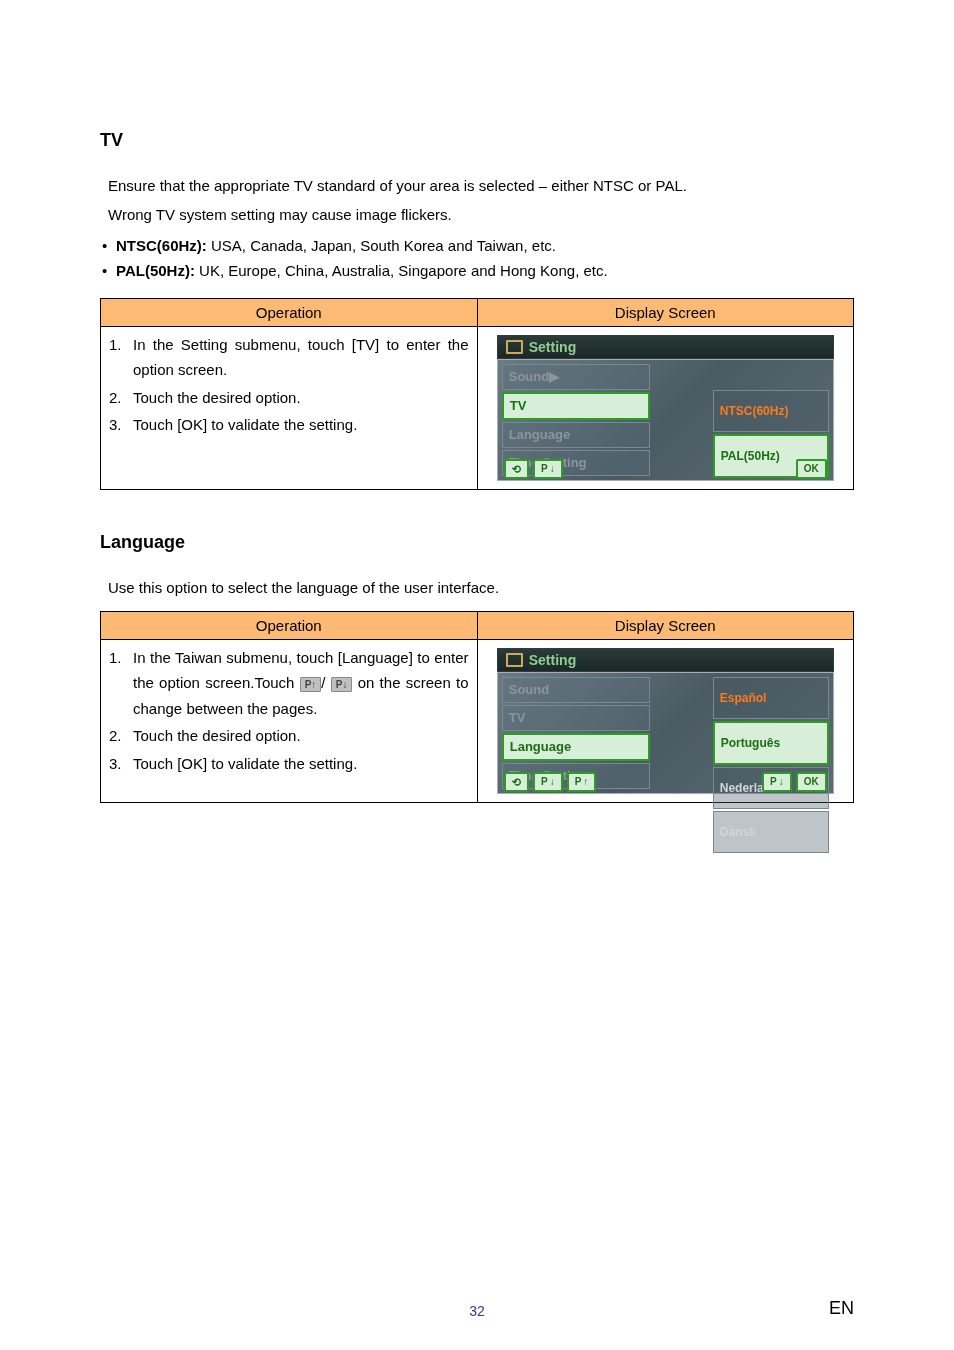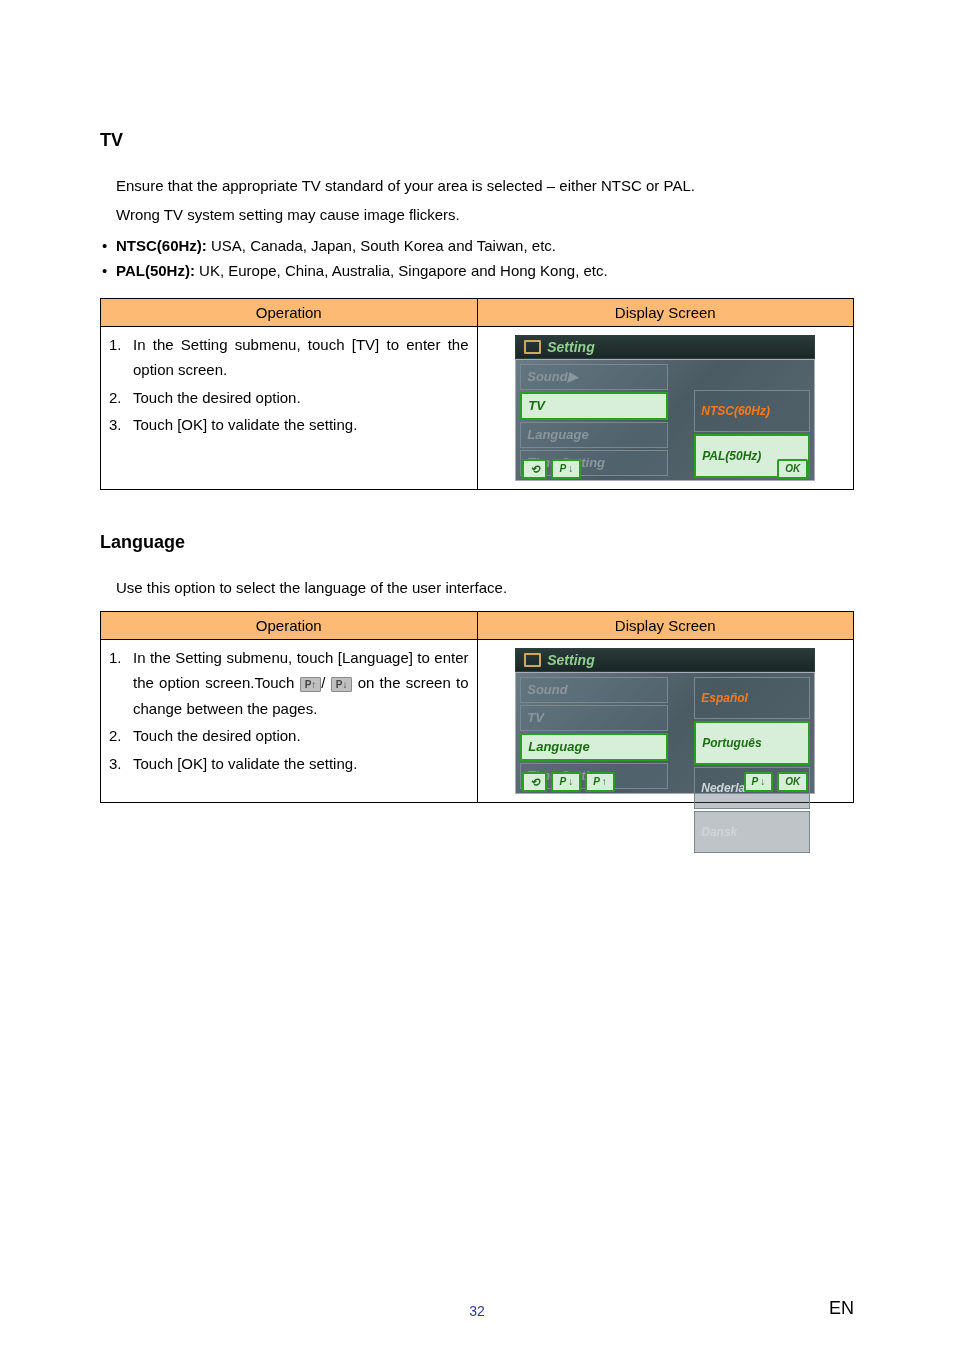--- a/index.html
+++ b/index.html
@@ -17,21 +17,21 @@
     position: relative;
   }
   h2 {
     font-size: 18px;
     font-weight: bold;
     margin: 0 0 23px 0;
   }
   p {
     font-size: 15px;
     line-height: 1.55;
-    margin: 0 0 6px 16px;
+    margin: 0 0 6px 8px;
   }
   ul.bullets {
     list-style: none;
     padding: 0;
     margin: 4px 0 14px 0;
   }
   ul.bullets li {
     font-size: 15px;
     line-height: 1.7;
     padding-left: 16px;
@@ -88,24 +88,23 @@
   }
   ol.steps li::before {
     content: counter(step) ".";
     position: absolute;
     left: 0;
   }
 
   
   .screen {
     display: inline-block;
-    width: 300px;
+    width: 337px;
     text-align: left;
     font-family: Arial, sans-serif;
-    font-style: italic;
   }
   .screen-title {
     background: linear-gradient(#2a3b3a, #1a2726);
     color: #8fcf8f;
     font-weight: bold;
     font-size: 14px;
     padding: 3px 8px;
     border: 1px solid #2b3f3d;
     display:flex;
     align-items:center;
@@ -290,21 +289,21 @@
   <table class="op-table" style="margin-top:12px;">
     <tbody>
         <tr>
       <th>Operation</th>
       <th>Display Screen</th>
     </tr>
     <tr>
       <td class="op-cell">
         <ol class="steps">
           <li>
-            <span>In the Setting submenu, touch [Language] to enter the option screen.Touch </span><span class="inline-btn">P↑</span><span>/  </span><span class="inline-btn">P↓</span> <span>on the screen to change between the pages.</span>
+            <span>In the Taiwan submenu, touch [Language] to enter the option screen.Touch </span><span class="inline-btn">P↑</span><span>/  </span><span class="inline-btn">P↓</span> <span>on the screen to change between the pages.</span>
           </li>
           <li>Touch the desired option.</li>
           <li>Touch [OK] to validate the setting.</li>
         </ol>
       </td>
       <td class="disp-cell">
         <div class="screen">
           <div class="screen-title">
             <span class="mini-icon"></span>
             <span>Setting</span>

